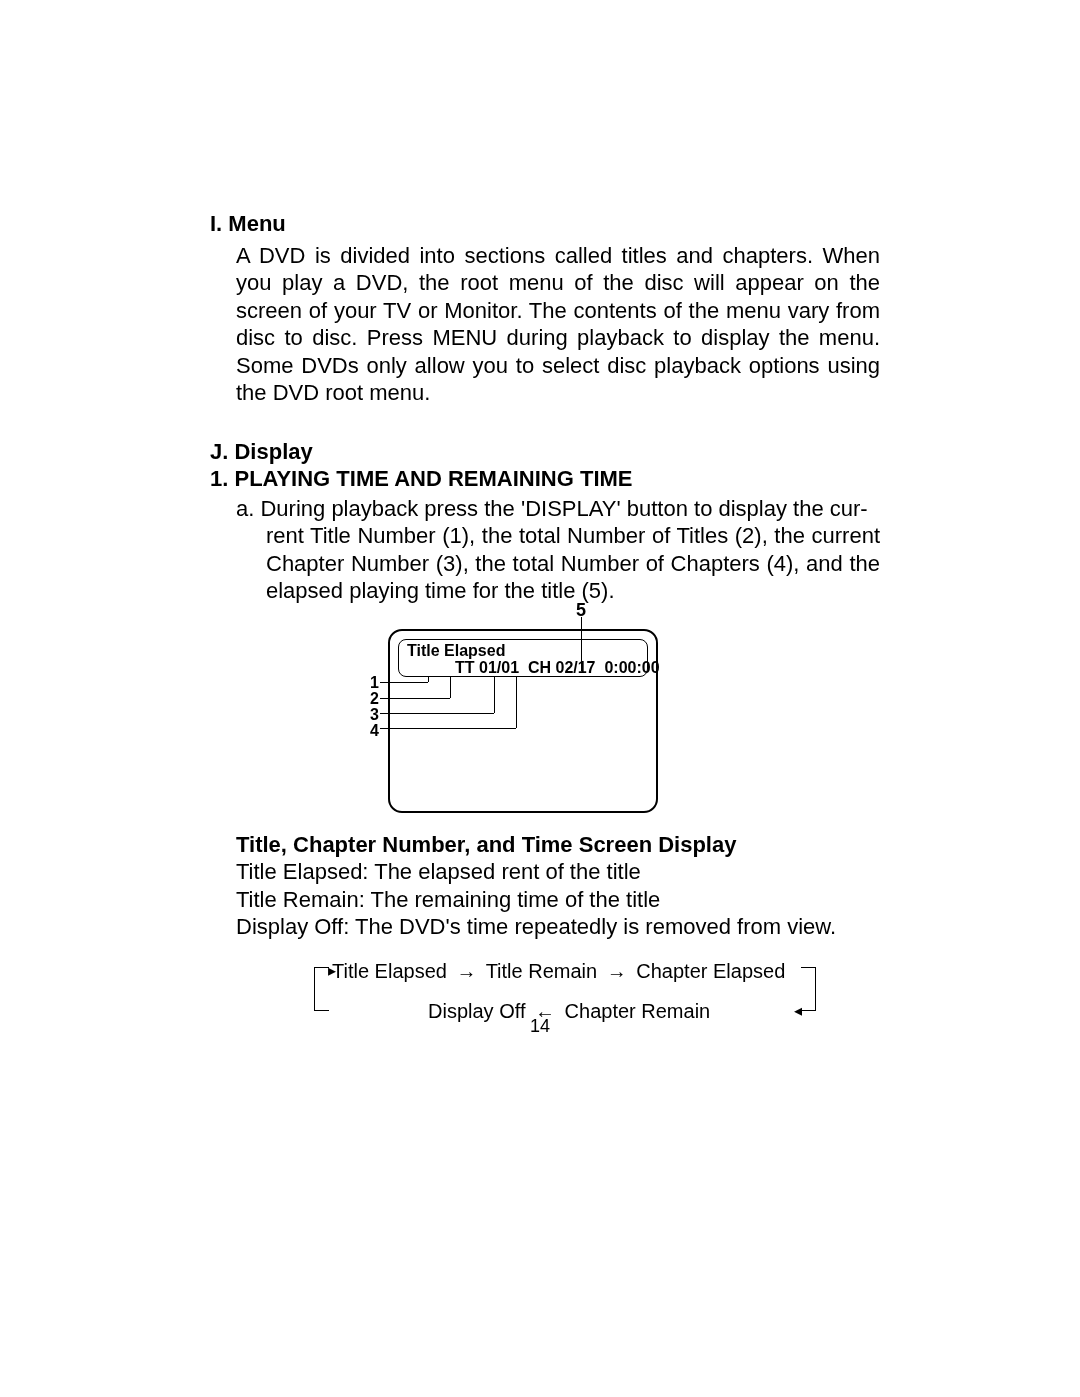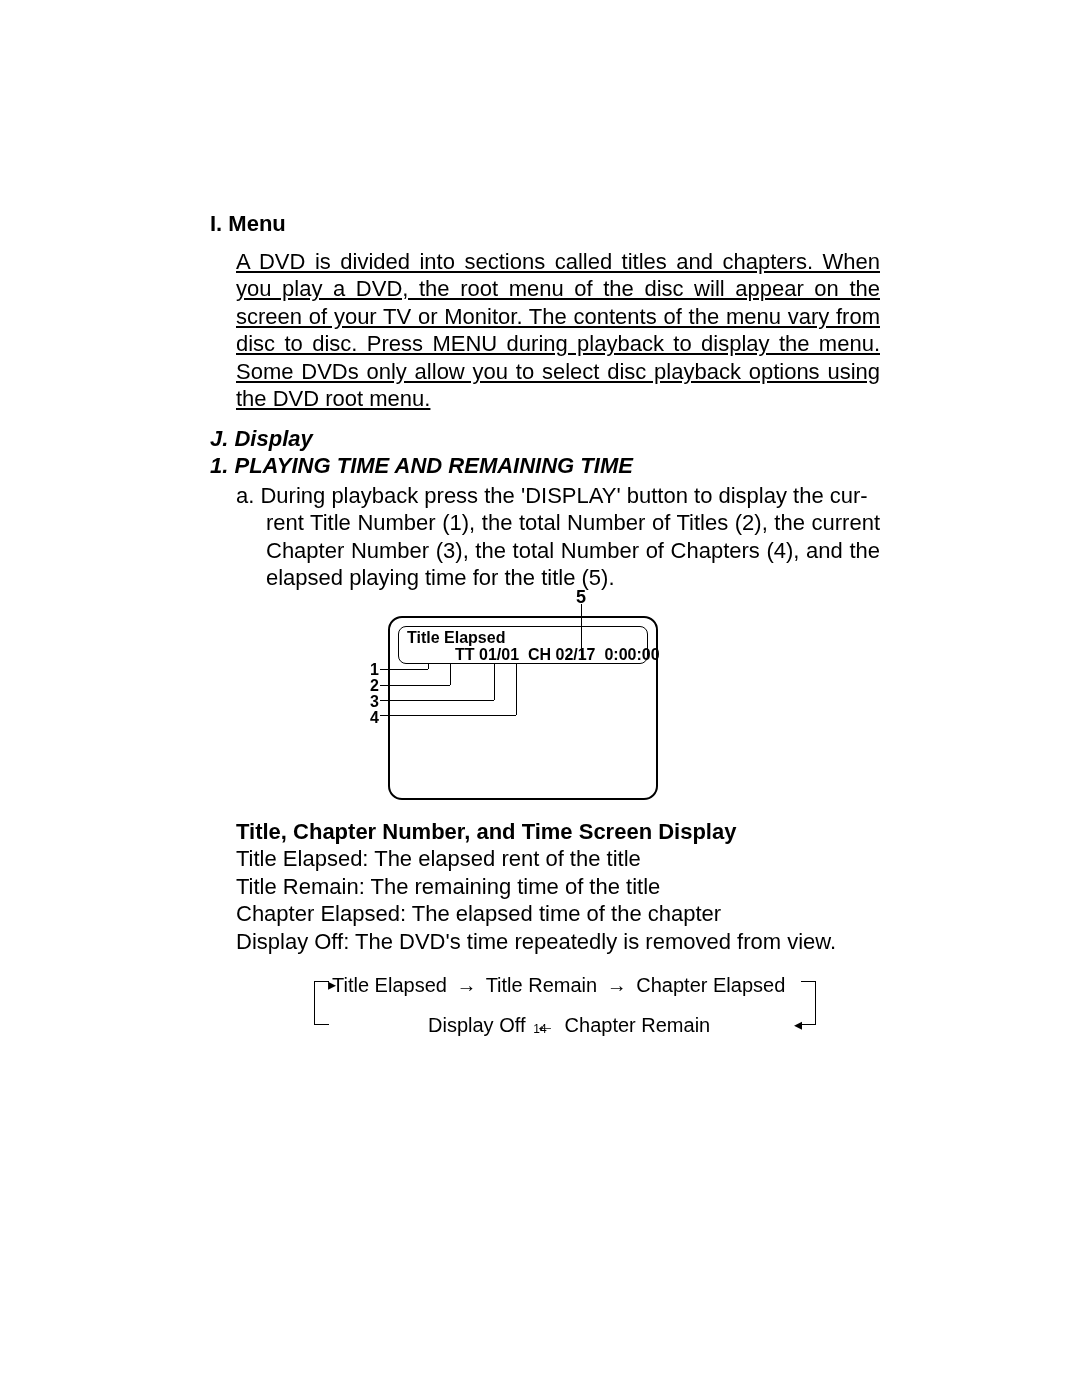--- a/index.html
+++ b/index.html
@@ -17,29 +17,27 @@
     padding: 210px 200px 16px 210px;
     font-size: 22px;
     line-height: 1.25;
   }
 
   .h-section {
     font-weight: bold;
     margin: 0 0 4px 0;
   }
   .para-indent {
-    margin: 10px 0 0 26px;
+    margin: 4px 0 0 26px;
     text-align: justify;
-    text-decoration: underline;
   }
 
   .sub-heading {
     font-weight: bold;
-    margin: 12px 0 2px 0;
-    font-style: italic;
+    margin: 31px 0 2px 0;
   }
   .sub-heading .num {
     font-weight: bold;
   }
 
   .item-a {
     margin: 0 0 0 26px;
     text-align: justify;
   }
   .item-a .hang {
@@ -190,21 +188,21 @@
     font-size: 16px;
     line-height: 1;
   }
 
   .page-number {
     position: absolute;
     bottom: 360px;
     left: 0;
     width: 100%;
     text-align: center;
-    font-size: 12px;
+    font-size: 18px;
     margin-top: 12px;
   }
 </style>
 </head>
 <body>
 
 <div class="page">
 
   <div class="h-section">I. Menu</div>
   <div class="para-indent">A DVD is divided into sections called titles and chapters. When you play a DVD, the root menu of the disc will appear on the screen of your TV or Monitor. The contents of the menu  vary from disc to disc. Press MENU during playback to display the menu. Some DVDs only allow you to select disc playback options using the DVD root menu.</div>
@@ -246,21 +244,20 @@
     <div class="vlead" style="top:78px;  left:124px; height:36px;"></div>
 
     <div class="lead" style="top:129px; left:10px; width:136px;"></div>
     <div class="vlead" style="top:78px;  left:146px; height:51px;"></div>
   </div>
 
   <div class="fig-caption">Title, Chapter Number, and Time Screen Display</div>
 
   <div class="opt-line">Title Elapsed: The elapsed rent of the title</div>
   <div class="opt-line">Title Remain: The remaining time of  the title</div>
-  <div class="opt-line">Chapter Elapsed: The elapsed time of the chapter</div>
   <div class="opt-line">Display Off: The DVD's time repeatedly is removed from view.</div>
 
   <div class="cycle">
     <div class="left-bracket"></div>
     <div class="right-bracket"></div>
     <span class="arrowhead-tl">▸</span>
     <span class="arrowhead-br">◂</span>
 
     <div class="row1">
       <span>Title Elapsed</span>

